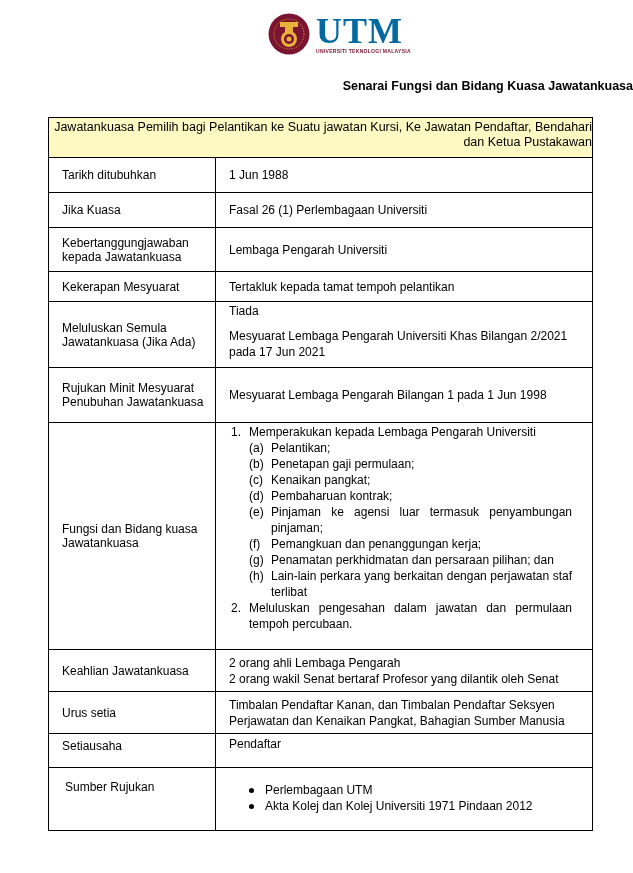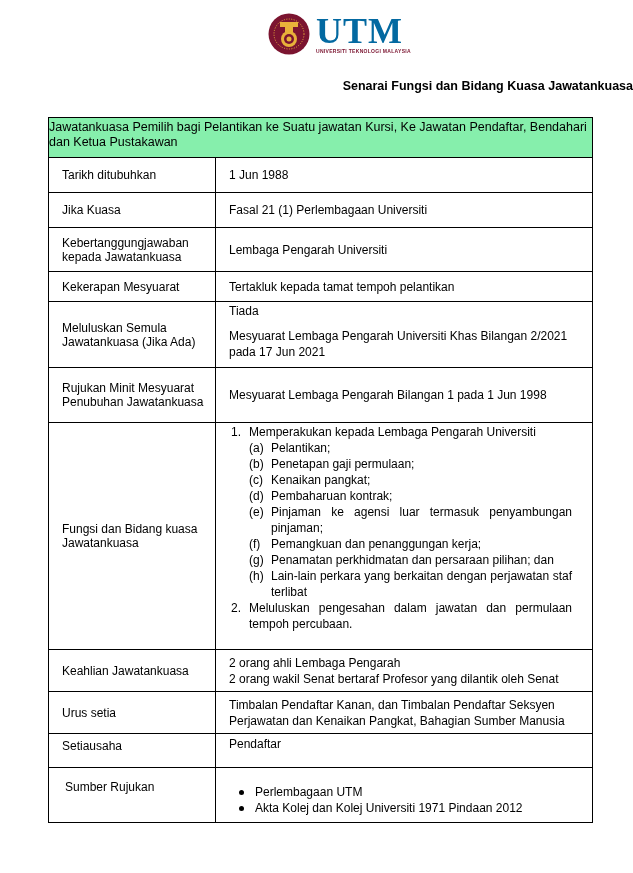--- a/index.html
+++ b/index.html
@@ -5,30 +5,30 @@
   html, body { margin:0; padding:0; background:#fff; }
   body { width:633px; height:873px; position:relative; font-family:"Liberation Sans", sans-serif; color:#000; overflow:hidden; }
   .logo { position:absolute; left:268px; top:12px; height:44px; display:flex; align-items:center; }
   .logo-emblem { width:42px; height:42px; }
   .logo-text { margin-left:6px; display:flex; flex-direction:column; }
   .logo-utm { font-family:"Liberation Serif", serif; font-weight:bold; font-size:36px; color:#0369a1; line-height:32px; letter-spacing:1px; }
   .logo-sub { font-size:5px; font-weight:bold; color:#7b1430; letter-spacing:0.3px; margin-top:1px; }
   .doc-title { position:absolute; left:0; width:633px; top:79px; text-align:right; font-size:12.5px; font-weight:bold; }
   table.main { position:absolute; left:48px; top:117px; width:545px; border-collapse:collapse; font-size:12px; }
   table.main td { border:1px solid #000; vertical-align:middle; padding:0; }
-  .hdr { background:#86efac; text-align:left; font-size:12.5px; height:37px; line-height:15px; padding-top:2px !important; vertical-align:top !important; }
+  .hdr { background:#fef9c3; text-align:right; font-size:12.5px; height:37px; line-height:15px; padding-top:2px !important; vertical-align:top !important; }
   td.lbl { width:150px; padding-left:13px !important; line-height:14px; }
   td.val { padding-left:13px !important; line-height:16px; }
   .list1 { margin:0; padding:0; list-style:none; }
   .list1 > li { position:relative; padding-left:20px; text-align:justify; }
   .list1 > li .num { position:absolute; left:2px; top:0; }
   .list2 { margin:0; padding:0; list-style:none; }
   .list2 > li { position:relative; padding-left:22px; text-align:justify; text-align-last:left; }
   .list2 > li .alpha { position:absolute; left:0; top:0; }
-  .bul { margin:4px; padding:0; list-style:none; }
+  .bul { margin:14px; padding:0; list-style:none; }
   .bul li { position:relative; padding-left:22px; }
   .bul li::before { content:""; position:absolute; left:6px; top:6px; width:5px; height:5px; border-radius:50%; background:#000; }
 </style>
 </head>
 <body>
 
 <div class="logo">
   <svg class="logo-emblem" viewBox="0 0 42 42">
     <circle cx="21" cy="21" r="20.5" fill="#7b1430"></circle>
     <circle cx="21" cy="21" r="15" fill="none" stroke="#e8b23a" stroke-width="1" stroke-dasharray="1 1.5"></circle>
@@ -50,21 +50,21 @@
   <tbody>
       <tr>
     <td colspan="2" class="hdr">Jawatankuasa Pemilih bagi Pelantikan ke Suatu jawatan Kursi, Ke Jawatan Pendaftar, Bendahari dan Ketua Pustakawan</td>
   </tr>
   <tr style="height:35px">
     <td class="lbl">Tarikh ditubuhkan</td>
     <td class="val">1 Jun 1988</td>
   </tr>
   <tr style="height:35px">
     <td class="lbl">Jika Kuasa</td>
-    <td class="val">Fasal 21 (1)  Perlembagaan Universiti</td>
+    <td class="val">Fasal 26 (1)  Perlembagaan Universiti</td>
   </tr>
   <tr style="height:44px">
     <td class="lbl">Kebertanggungjawaban kepada Jawatankuasa</td>
     <td class="val">Lembaga Pengarah Universiti</td>
   </tr>
   <tr style="height:30px">
     <td class="lbl">Kekerapan Mesyuarat</td>
     <td class="val">Tertakluk kepada tamat tempoh pelantikan</td>
   </tr>
   <tr style="height:66px">

